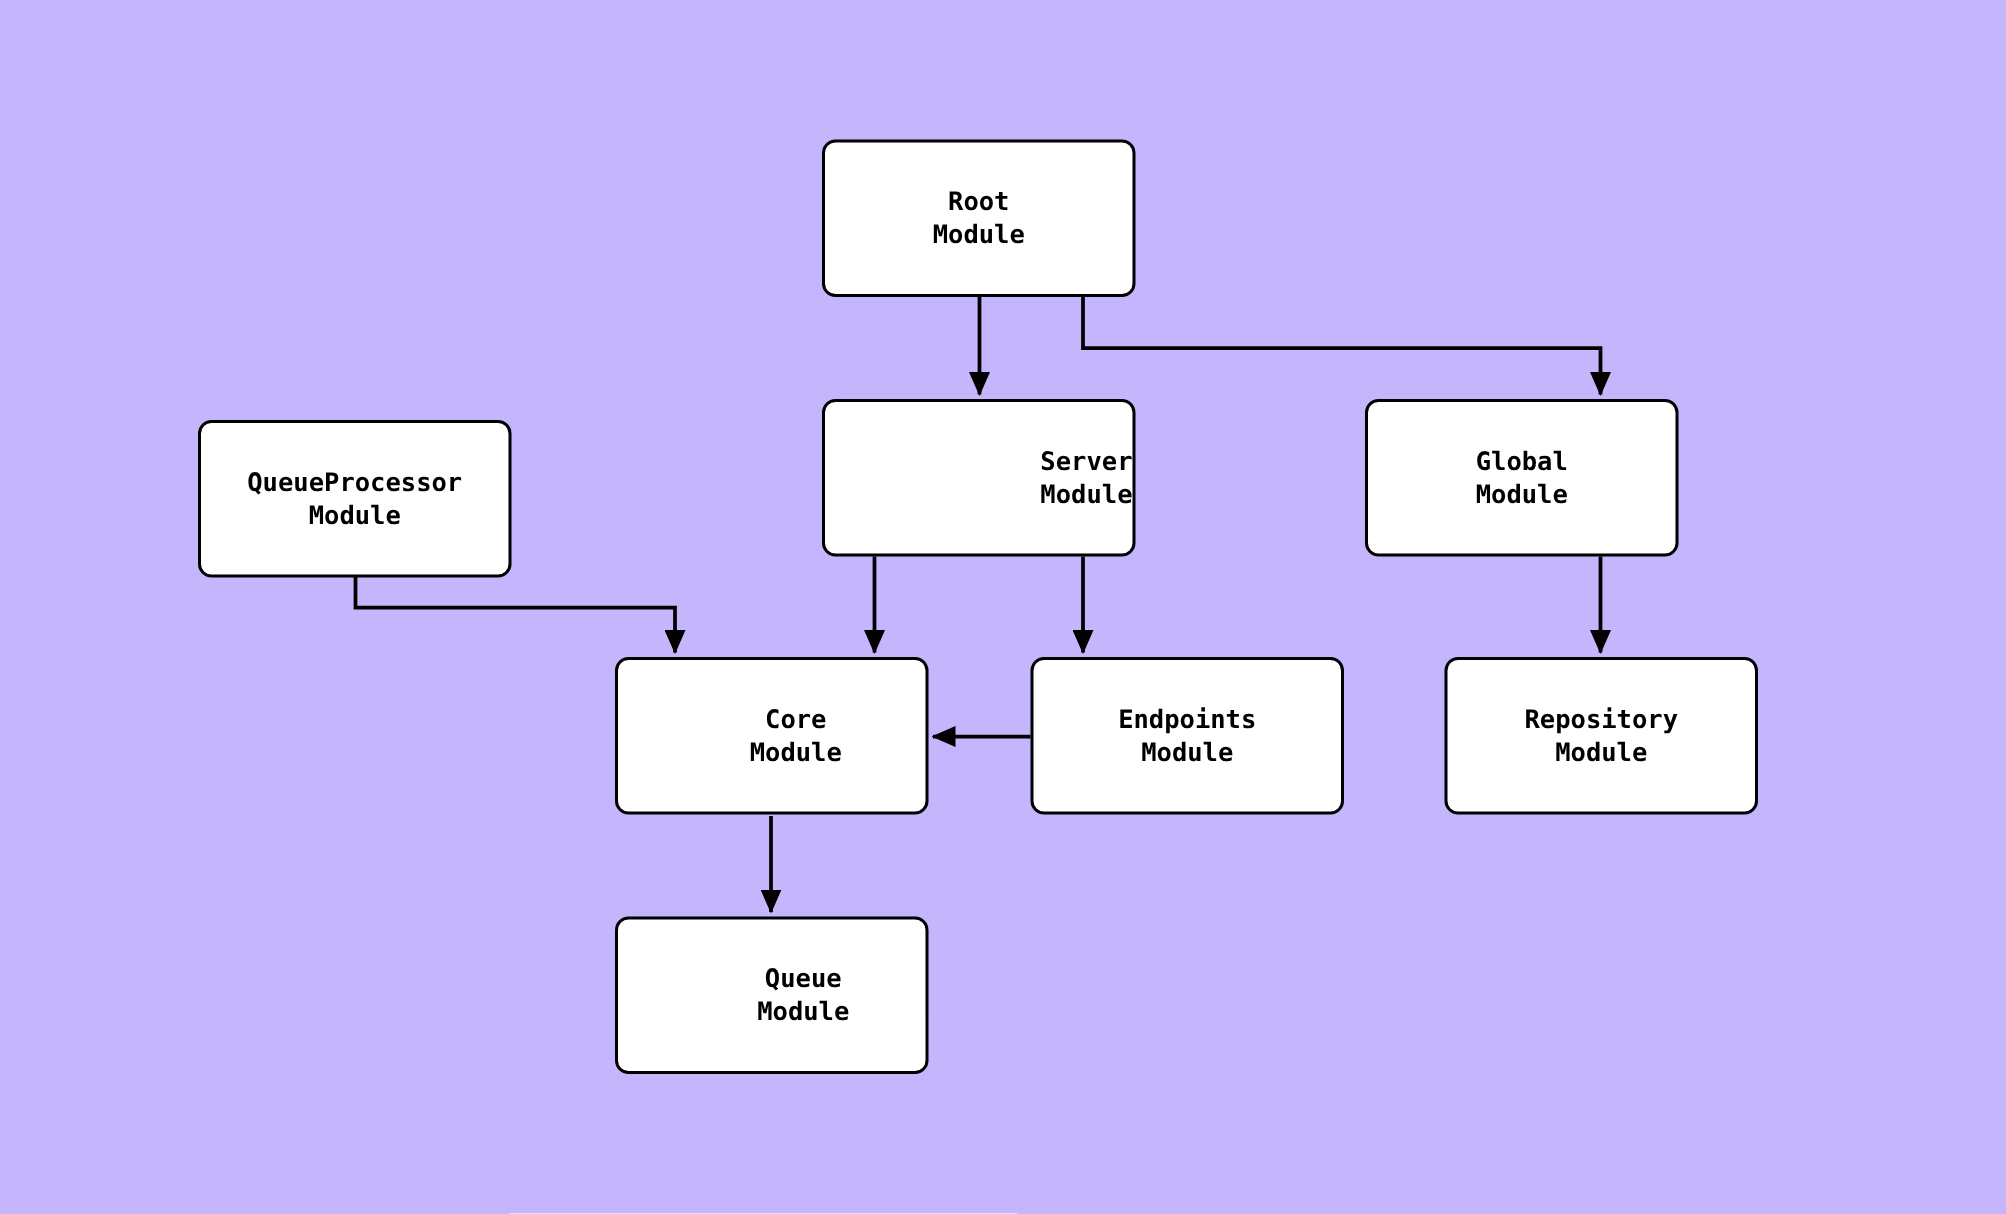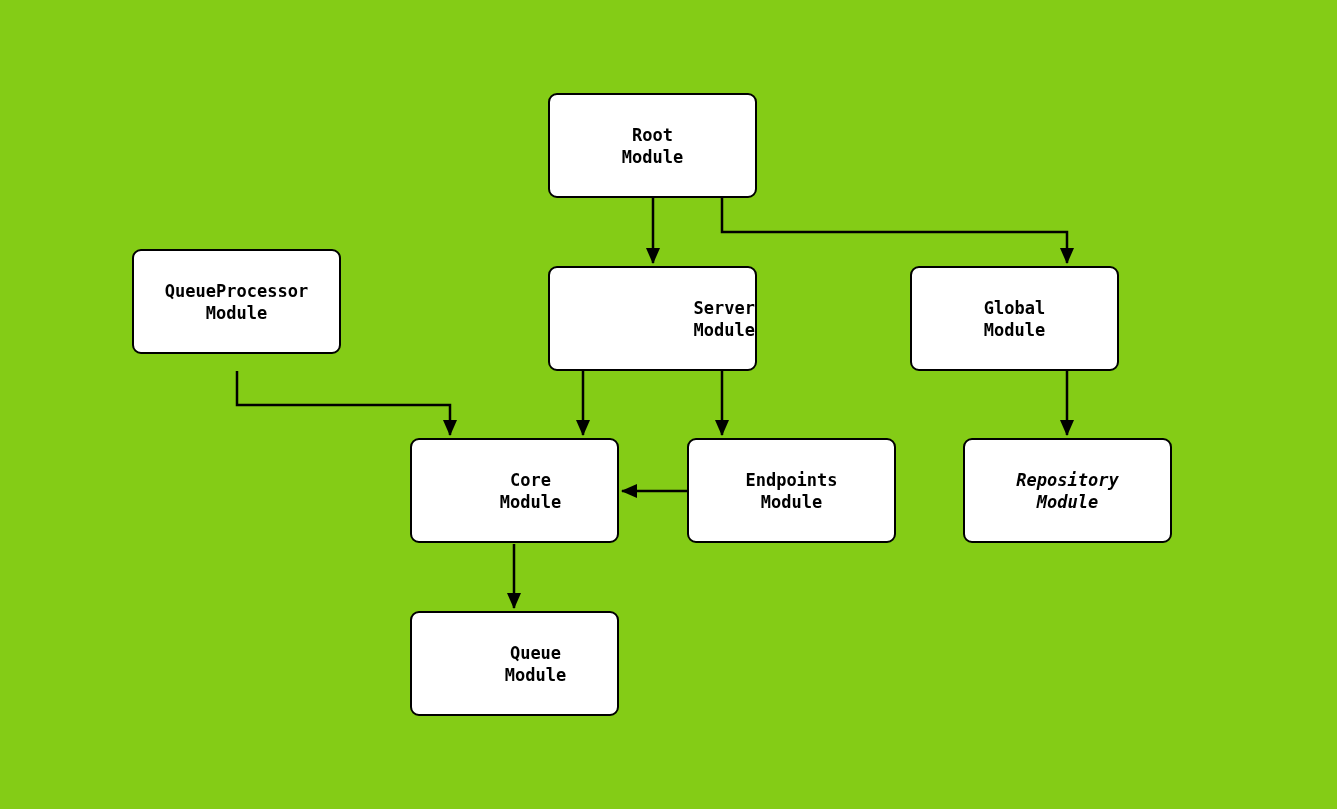--- a/index.html
+++ b/index.html
@@ -5,21 +5,21 @@
   html, body {
     margin: 0;
     padding: 0;
     background: #ffffff;
     font-family: "DejaVu Sans Mono", "Liberation Mono", monospace;
   }
   .canvas {
     position: relative;
     width: 1337px;
     height: 809px;
-    background: #84cc16;
+    background: #c4b5fd;
     overflow: hidden;
   }
   .edges-layer {
     position: absolute;
     left: 0;
     top: 0;
     width: 1337px;
     height: 809px;
     pointer-events: none;
   }
@@ -44,24 +44,24 @@
     text-align: center;
     font-weight: bold;
     font-size: 17px;
     line-height: 22px;
     color: #000000;
   }
   
   .pos-root          { left: 548px; top: 93px;  }
   .pos-server        { left: 548px; top: 266px; align-items: flex-end; }
   .pos-global        { left: 910px; top: 266px; text-align: right; }
-  .pos-queueprocessor{ left: 132px; top: 249px; align-items: center; }
+  .pos-queueprocessor{ left: 132px; top: 280px; align-items: center; }
   .pos-core          { left: 410px; top: 438px; padding-left: 32px; }
   .pos-endpoints     { left: 687px; top: 438px; }
-  .pos-repository    { left: 963px; top: 438px; font-style: italic; }
+  .pos-repository    { left: 963px; top: 438px; }
   .pos-queue         { left: 410px; top: 611px; padding-left: 42px; }
 </style>
 </head>
 <body>
 
 <div class="canvas">
 
   <svg class="edges-layer" width="1337" height="809" viewBox="0 0 1337 809" xmlns="http://www.w3.org/2000/svg">
     <defs>
       <marker id="arrowhead" markerUnits="userSpaceOnUse" markerWidth="16" markerHeight="14" refX="15" refY="7" orient="auto">

